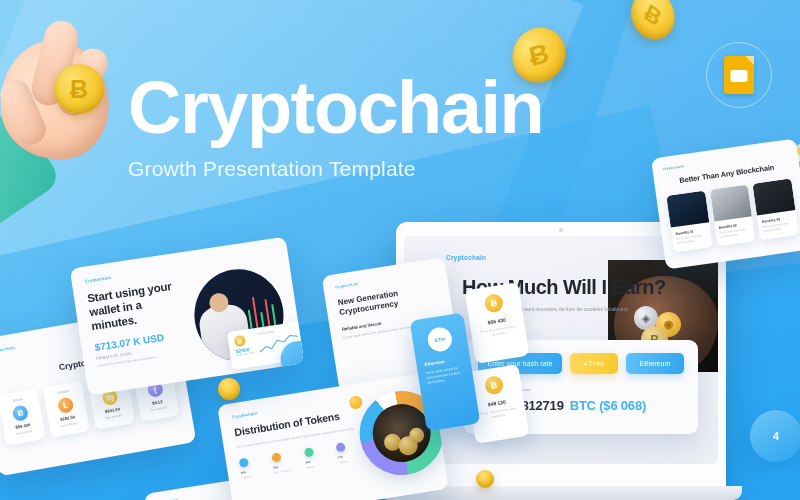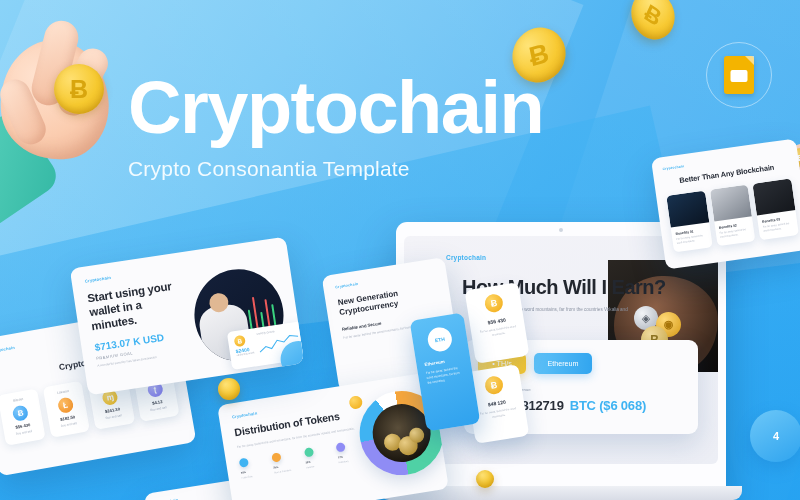--- a/index.html
+++ b/index.html
@@ -274,21 +274,21 @@
     <div class="sleeve"></div>
     <div class="palm"></div>
     <div class="finger thumb"></div>
     <div class="hand-coin">Ƀ</div>
     <div class="finger f1"></div>
     <div class="finger f2"></div>
   </div>
 
   <div class="headline-wrap">
     <div class="headline">Cryptochain</div>
-    <div class="subheadline">Crypto Consonantia Template</div>
+    <div class="subheadline">Growth Presentation Template</div>
   </div>
 
   <div class="badge-ring">
     <div class="slides-icon">
       <div class="slides-frame"></div>
     </div>
   </div>
 
   <div class="card card-exch">
     <div class="brandtag">Cryptochain</div>
@@ -390,20 +390,21 @@
         <div class="c-eth">◈</div>
         <div class="c-gold">◉</div>
         <div class="c-btc">Ƀ</div>
       </div>
       <div class="lp-brand">Cryptochain</div>
       <div class="lp-h">How Much Will I Earn?</div>
       <div class="lp-p">far away, behind the word mountains, far from the countries Vokalia and Consonantia.</div>
 
       <div class="calc-panel">
         <div class="calc-row">
+          <div class="inp-hash">Enter your hash rate</div>
           <div class="btn-unit">• TH/s</div>
           <div class="btn-calc">Ethereum</div>
         </div>
         <div class="est-lbl">Estimated 24 hour revenue</div>
         <div class="est-row">
           <div class="est-coin">Ƀ</div>
           <div class="est-val">0.07812719</div>
           <div class="est-unit">BTC ($6 068)</div>
         </div>
       </div>

